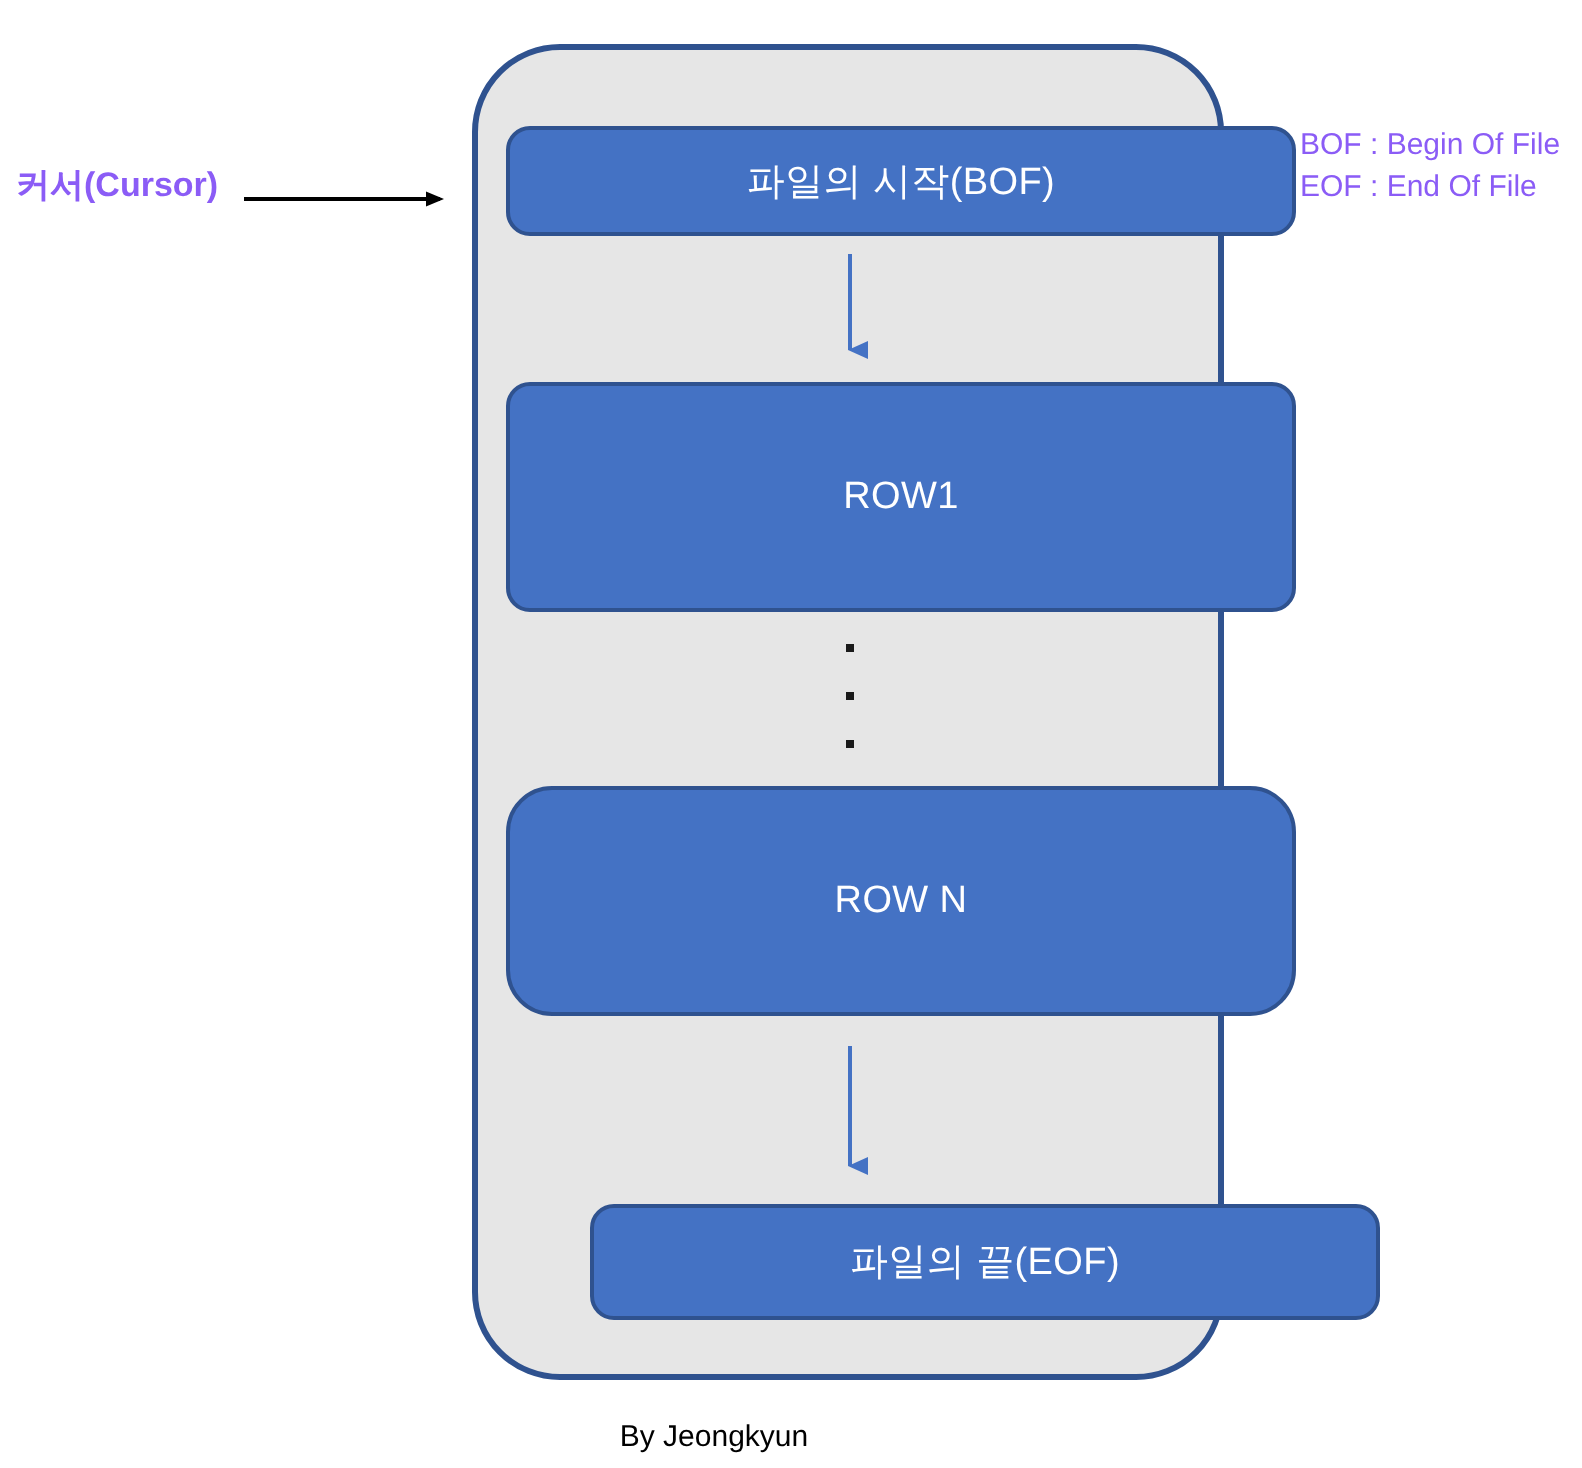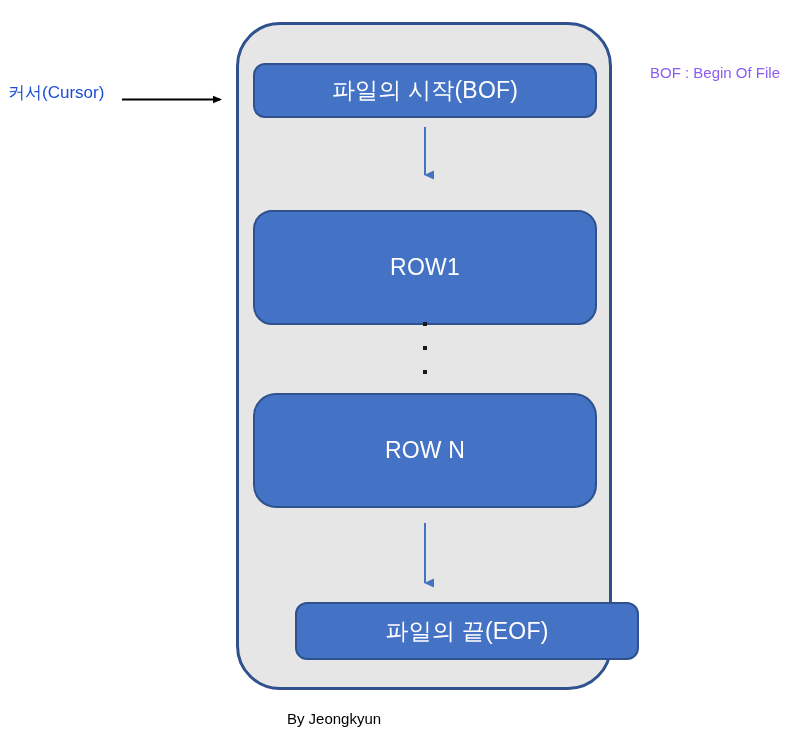--- a/index.html
+++ b/index.html
@@ -19,22 +19,22 @@
 
   
   #cursor-annotation {
     position: absolute;
     left: 8px;
     top: 84px;
     display: flex;
     align-items: center;
   }
   #cursor-label {
-    color: #1d4ed8;
-    font-weight: normal;
+    color: #8b5cf6;
+    font-weight: bold;
     font-size: 17px;
     line-height: 1;
     white-space: nowrap;
   }
   #cursor-arrow {
     position: absolute;
     left: 122px;
     top: 90px;
     width: 110px;
     height: 20px;
@@ -62,34 +62,34 @@
     background: #e6e6e6;
     border: 3px solid #2f528f;
     border-radius: 44px;
     box-sizing: border-box;
   }
 
   
   .block {
     position: absolute;
     left: 253px;
-    width: 344px;
+    width: 395px;
     background: #4472c4;
     border: 2px solid #2f528f;
     border-radius: 12px;
     box-sizing: border-box;
     display: flex;
     align-items: center;
     justify-content: center;
     color: #ffffff;
-    font-size: 23px;
+    font-size: 19px;
     letter-spacing: 0.2px;
   }
   #block-bof { top: 63px;  height: 55px; }
-  #block-row1 { top: 210px; height: 115px; border-radius: 19px; }
+  #block-row1 { top: 191px; height: 115px; }
   #block-rown { top: 393px; height: 115px; border-radius: 23px; }
   #block-eof  { top: 602px; height: 58px; margin-left: 42px; }
 
   
   .flow-arrow {
     position: absolute;
     left: 410px;
     width: 30px;
   }
   #arrow-bof-row1 { top: 127px; height: 58px; }
@@ -116,40 +116,42 @@
 
   
   #caption {
     position: absolute;
     left: 0;
     top: 710px;
     width: 668px;
     text-align: center;
     font-size: 15px;
     color: #000000;
+    padding-left: 23px;
   }
 </style>
 </head>
 <body>
 
 <div id="cursor-annotation">
   <span id="cursor-label">커서(Cursor)</span>
 </div>
 
 <svg id="cursor-arrow" viewBox="0 0 110 20" xmlns="http://www.w3.org/2000/svg">
   <defs>
     <marker id="blackhead" markerWidth="9" markerHeight="9" refX="7" refY="4.5" orient="auto" markerUnits="userSpaceOnUse">
       <path d="M0,0.8 L9,4.5 L0,8.2 z" fill="#000000"></path>
     </marker>
   </defs>
   <line x1="0" y1="9.5" x2="98" y2="9.5" stroke="#000000" stroke-width="2" marker-end="url(#blackhead)"></line>
 </svg>
 
 <div id="legend">
   <span class="legend-line">BOF : Begin Of File</span>
+  <span class="legend-line">EOF : End Of File</span>
 </div>
 
 <div id="file-container"></div>
 
 <div class="block" id="block-bof">파일의 시작(BOF)</div>
 
 <div class="block" id="block-row1">ROW1</div>
 
 <div class="block" id="block-rown">ROW N</div>
 

